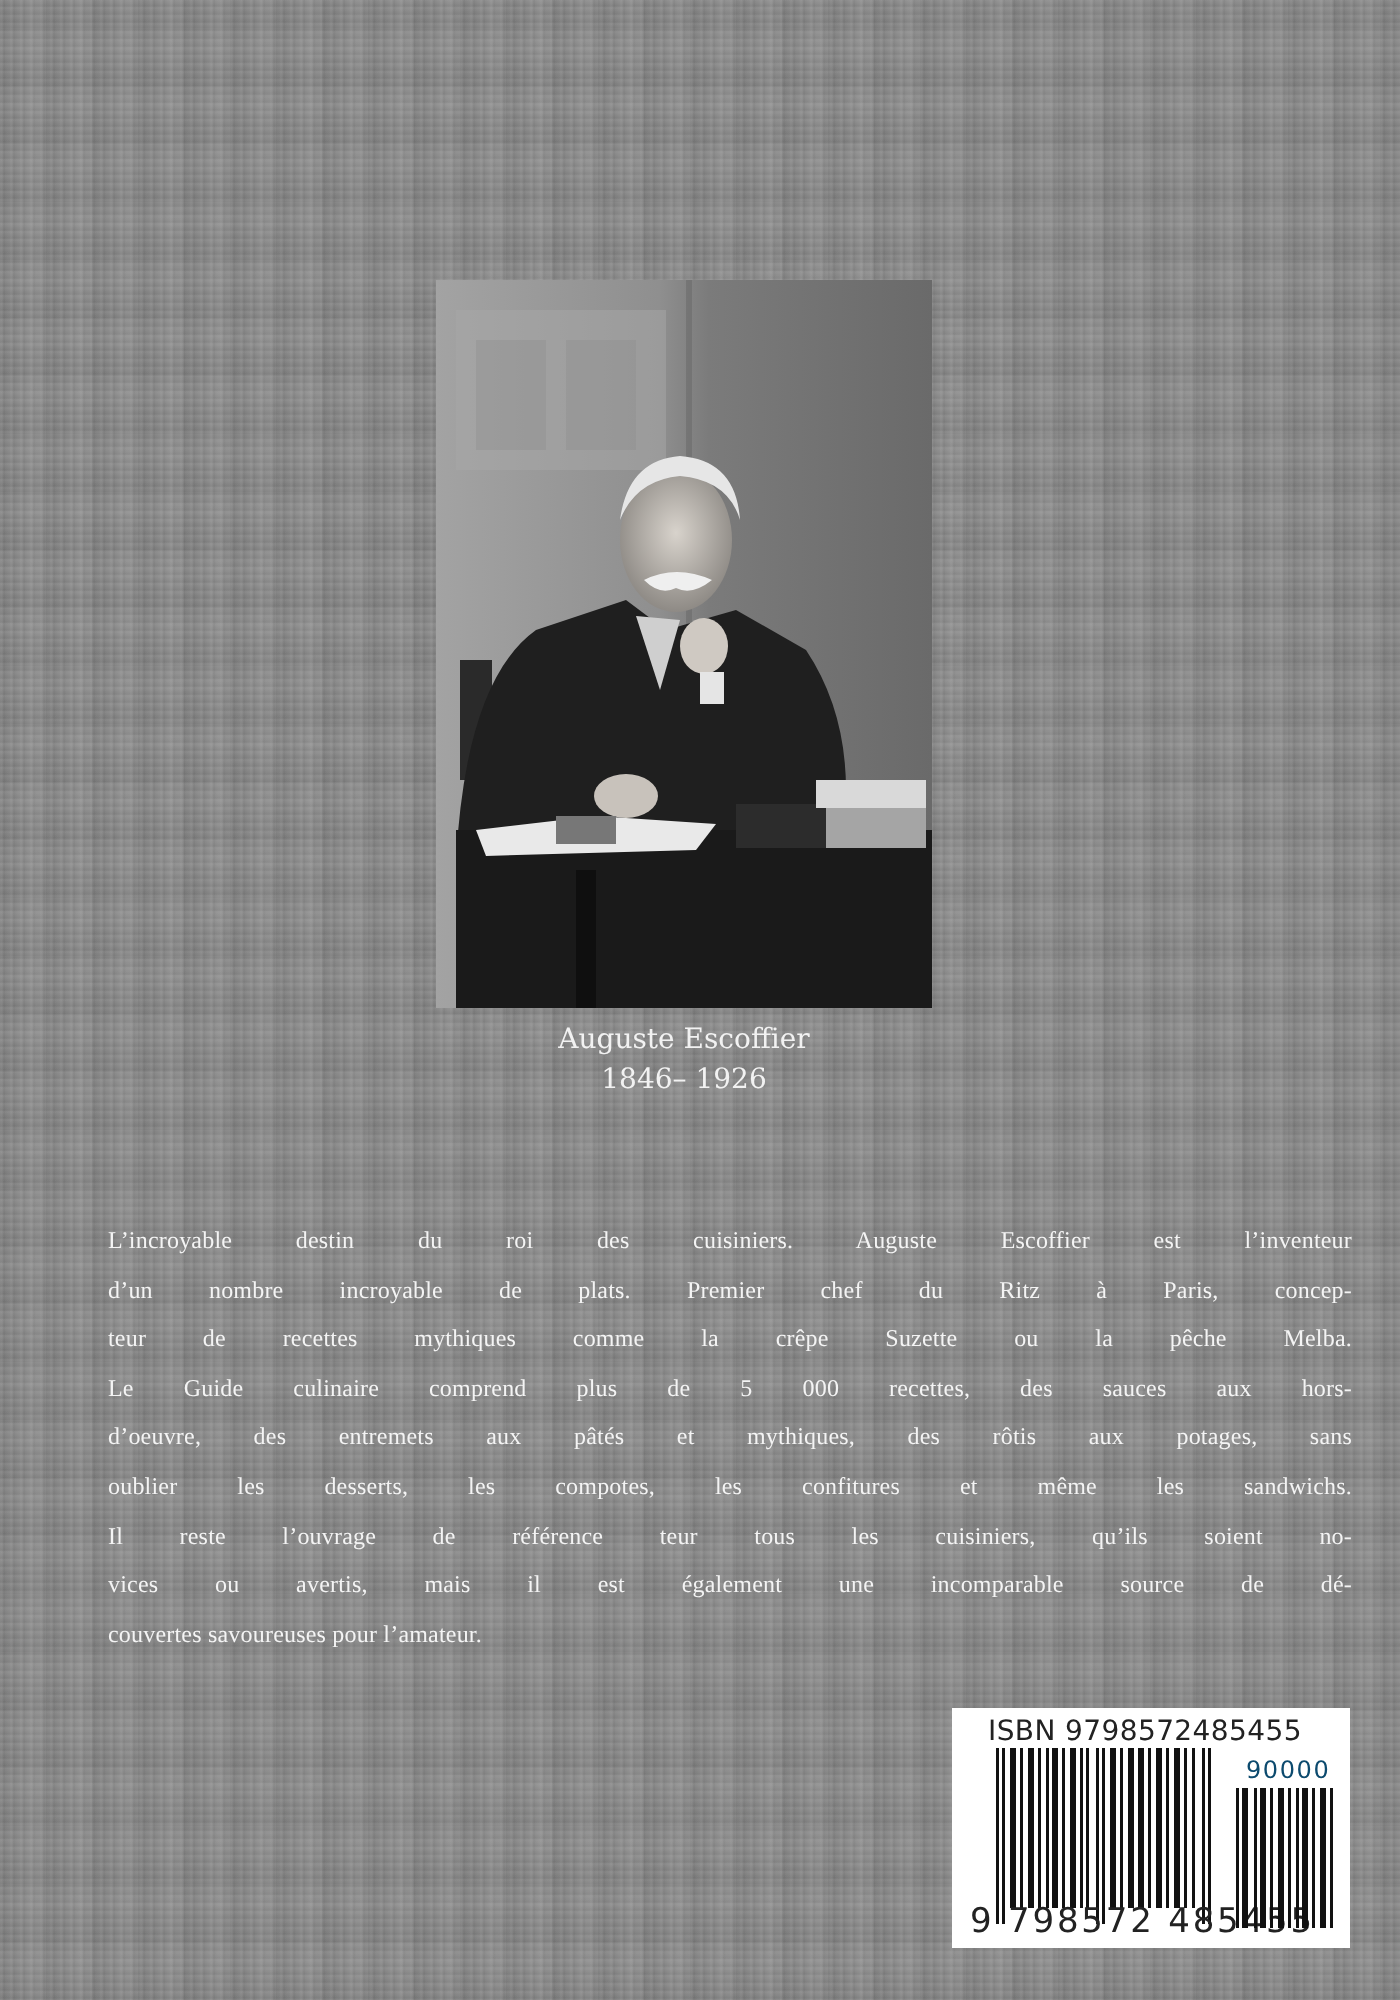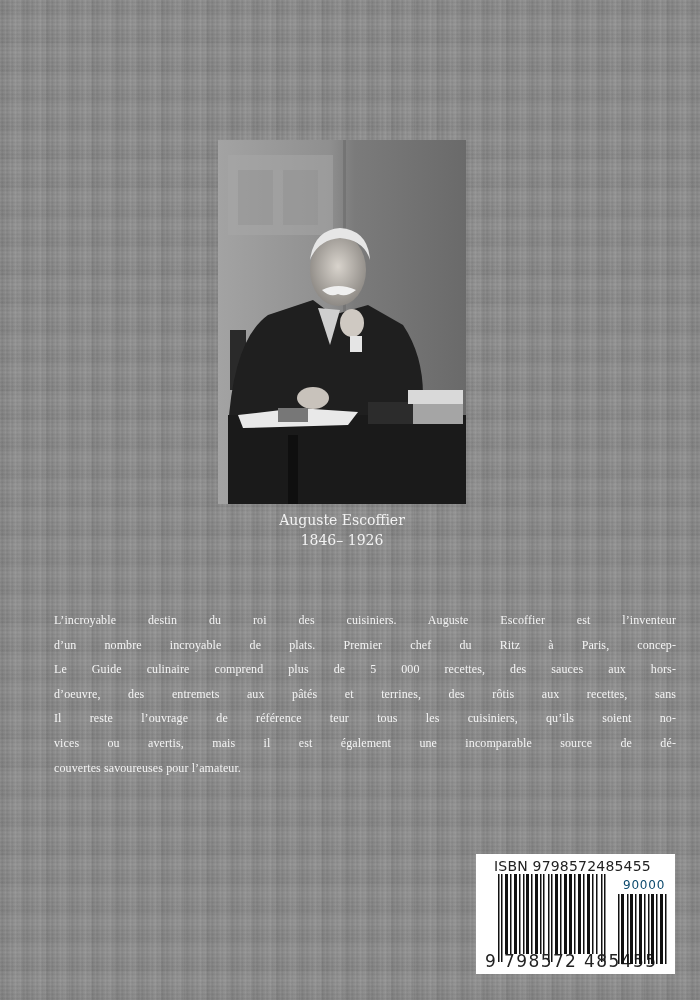--- a/index.html
+++ b/index.html
@@ -104,22 +104,24 @@
 </div>
 
 <div class="caption">
   <div>Auguste Escoffier</div>
   <div>1846– 1926</div>
 </div>
 
 <div class="body-text">
   <span class="line">L’incroyable destin du roi des cuisiniers. Auguste Escoffier est l’inventeur</span>
   <span class="line">d’un nombre incroyable de plats. Premier chef du Ritz à Paris, concep-</span>
+  <span class="line">teur de recettes mythiques comme la crêpe Suzette ou la pêche Melba.</span>
   <span class="line">Le Guide culinaire comprend plus de 5 000 recettes, des sauces aux hors-</span>
-  <span class="line">d’oeuvre, des entremets aux pâtés et terrines, des rôtis aux recettes, sans</span>
+  <span class="line">d’oeuvre, des entremets aux pâtés et mythiques, des rôtis aux potages, sans</span>
+  <span class="line">oublier les desserts, les compotes, les confitures et même les sandwichs.</span>
   <span class="line">Il reste l’ouvrage de référence teur tous les cuisiniers, qu’ils soient no-</span>
   <span class="line">vices ou avertis, mais il est également une incomparable source de dé-</span>
   <span class="line last">couvertes savoureuses pour l’amateur.</span>
 </div>
 
 <div class="barcode-box">
   <div class="isbn-label">ISBN 9798572485455</div>
   <div class="bars" style="left:22px; top:20px;">
     <svg width="108" height="88" viewBox="0 0 108 88">
       <g fill="#111">

